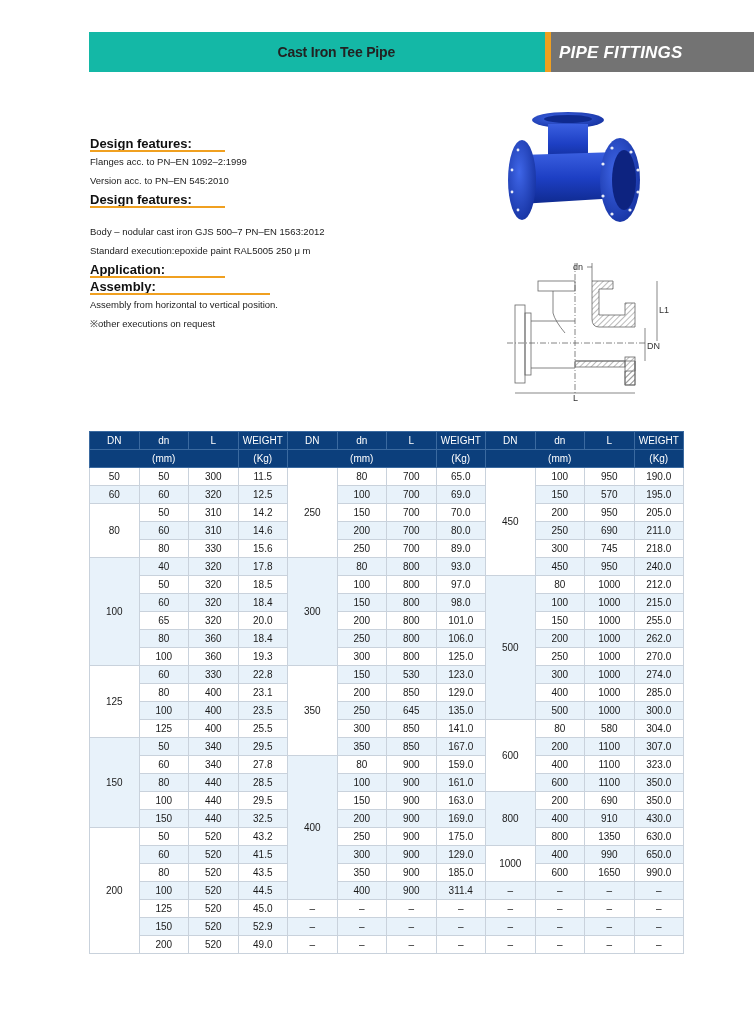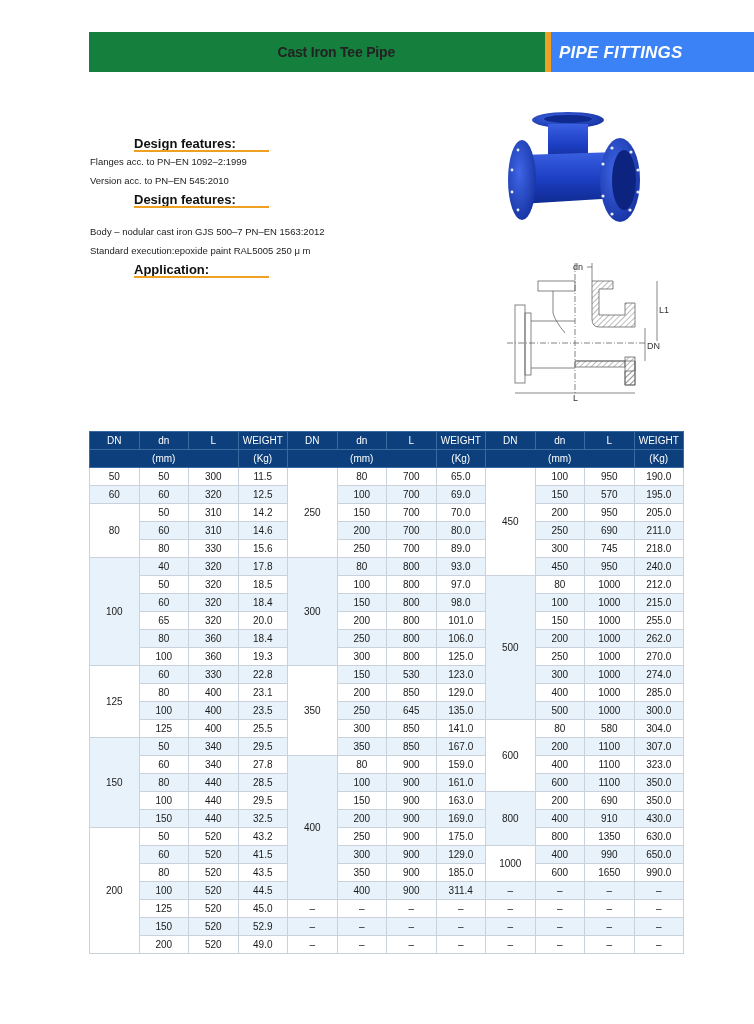--- a/index.html
+++ b/index.html
@@ -1,25 +1,25 @@
 <!DOCTYPE html>
 <html><head>
   <meta charset="utf-8">
   <style>
     html, body { margin: 0; padding: 0; background: #ffffff; }
     body { width: 754px; height: 1024px; position: relative; overflow: hidden; font-family: "Liberation Sans", sans-serif; color: #1a1a1a; }
-    .header-bar { position: absolute; left: 89px; top: 32px; width: 526px; height: 40px; background: #15803d; }
+    .header-bar { position: absolute; left: 89px; top: 32px; width: 526px; height: 40px; background: #14b8a6; }
     .header-title { position: absolute; right: 220px; top: 0; height: 40px; line-height: 40px; font-size: 14px; font-weight: bold; color: #222; letter-spacing: -0.2px; }
     .header-accent { position: absolute; left: 545px; top: 32px; width: 6px; height: 40px; background: #f0a020; }
-    .header-badge { position: absolute; left: 551px; top: 32px; width: 203px; height: 40px; background: #3b82f6; }
+    .header-badge { position: absolute; left: 551px; top: 32px; width: 203px; height: 40px; background: #737373; }
     .header-badge span { display: block; padding-left: 8px; line-height: 42px; font-size: 17px; font-weight: bold; font-style: italic; color: #ffffff; letter-spacing: 0.2px; }
 
     .features { position: absolute; left: 90px; top: 134px; width: 380px; }
     .sec-title { font-size: 13px; font-weight: bold; color: #111; margin: 0; padding-bottom: 1px; display: inline-block; position: relative; }
-    .sec-title-wrap { position: relative; height: 17px; margin-left: 44px; }
+    .sec-title-wrap { position: relative; height: 17px; }
     .sec-underline { position: absolute; left: 0; top: 16px; width: 135px; height: 2px; background: #f0a020; }
     .sec-underline.long { width: 180px; }
     .line { font-size: 9.5px; color: #222; height: 19px; line-height: 19px; }
 
     .product { position: absolute; left: 500px; top: 100px; width: 150px; height: 145px; }
     .drawing { position: absolute; left: 495px; top: 253px; width: 190px; height: 150px; }
 
     table.spec { position: absolute; left: 89px; top: 431px; width: 595px; border-collapse: collapse; table-layout: fixed; font-size: 10px; }
     table.spec td, table.spec th { height: 17px; padding: 0; text-align: center; border: 1px solid #c9d2dc; line-height: 17px; font-weight: normal; }
     table.spec th { background: #0c3f7c; color: #ffffff; border-color: #3b6aa0; }
@@ -44,20 +44,25 @@
     <div class="line" style="margin-top:1px">Flanges acc. to PN–EN 1092–2:1999</div>
     <div class="line">Version acc. to PN–EN 545:2010</div>
   </div>
   <div>
     <div class="sec-title-wrap"><span class="sec-title">Design features:</span><div class="sec-underline"></div></div>
     <div class="line" style="margin-top:15px">Body – nodular cast iron GJS 500–7 PN–EN 1563:2012</div>
     <div class="line">Standard execution:epoxide paint RAL5005 250 μ m</div>
   </div>
   <div>
     <div class="sec-title-wrap"><span class="sec-title">Application:</span><div class="sec-underline"></div></div>
+  </div>
+  <div>
+    <div class="sec-title-wrap"><span class="sec-title">Assembly:</span><div class="sec-underline long"></div></div>
+    <div class="line" style="margin-top:1px">Assembly from horizontal to vertical position.</div>
+    <div class="line">※other executions on request</div>
   </div>
 </div>
 
 <div class="product">
   <svg width="150" height="145" viewBox="0 0 150 145">
     <defs>
       <linearGradient id="bodyG" x1="0" y1="0" x2="0" y2="1">
         <stop offset="0" stop-color="#3a5fe0"></stop>
         <stop offset="0.5" stop-color="#1d3fc4"></stop>
         <stop offset="1" stop-color="#0f2a8f"></stop>

